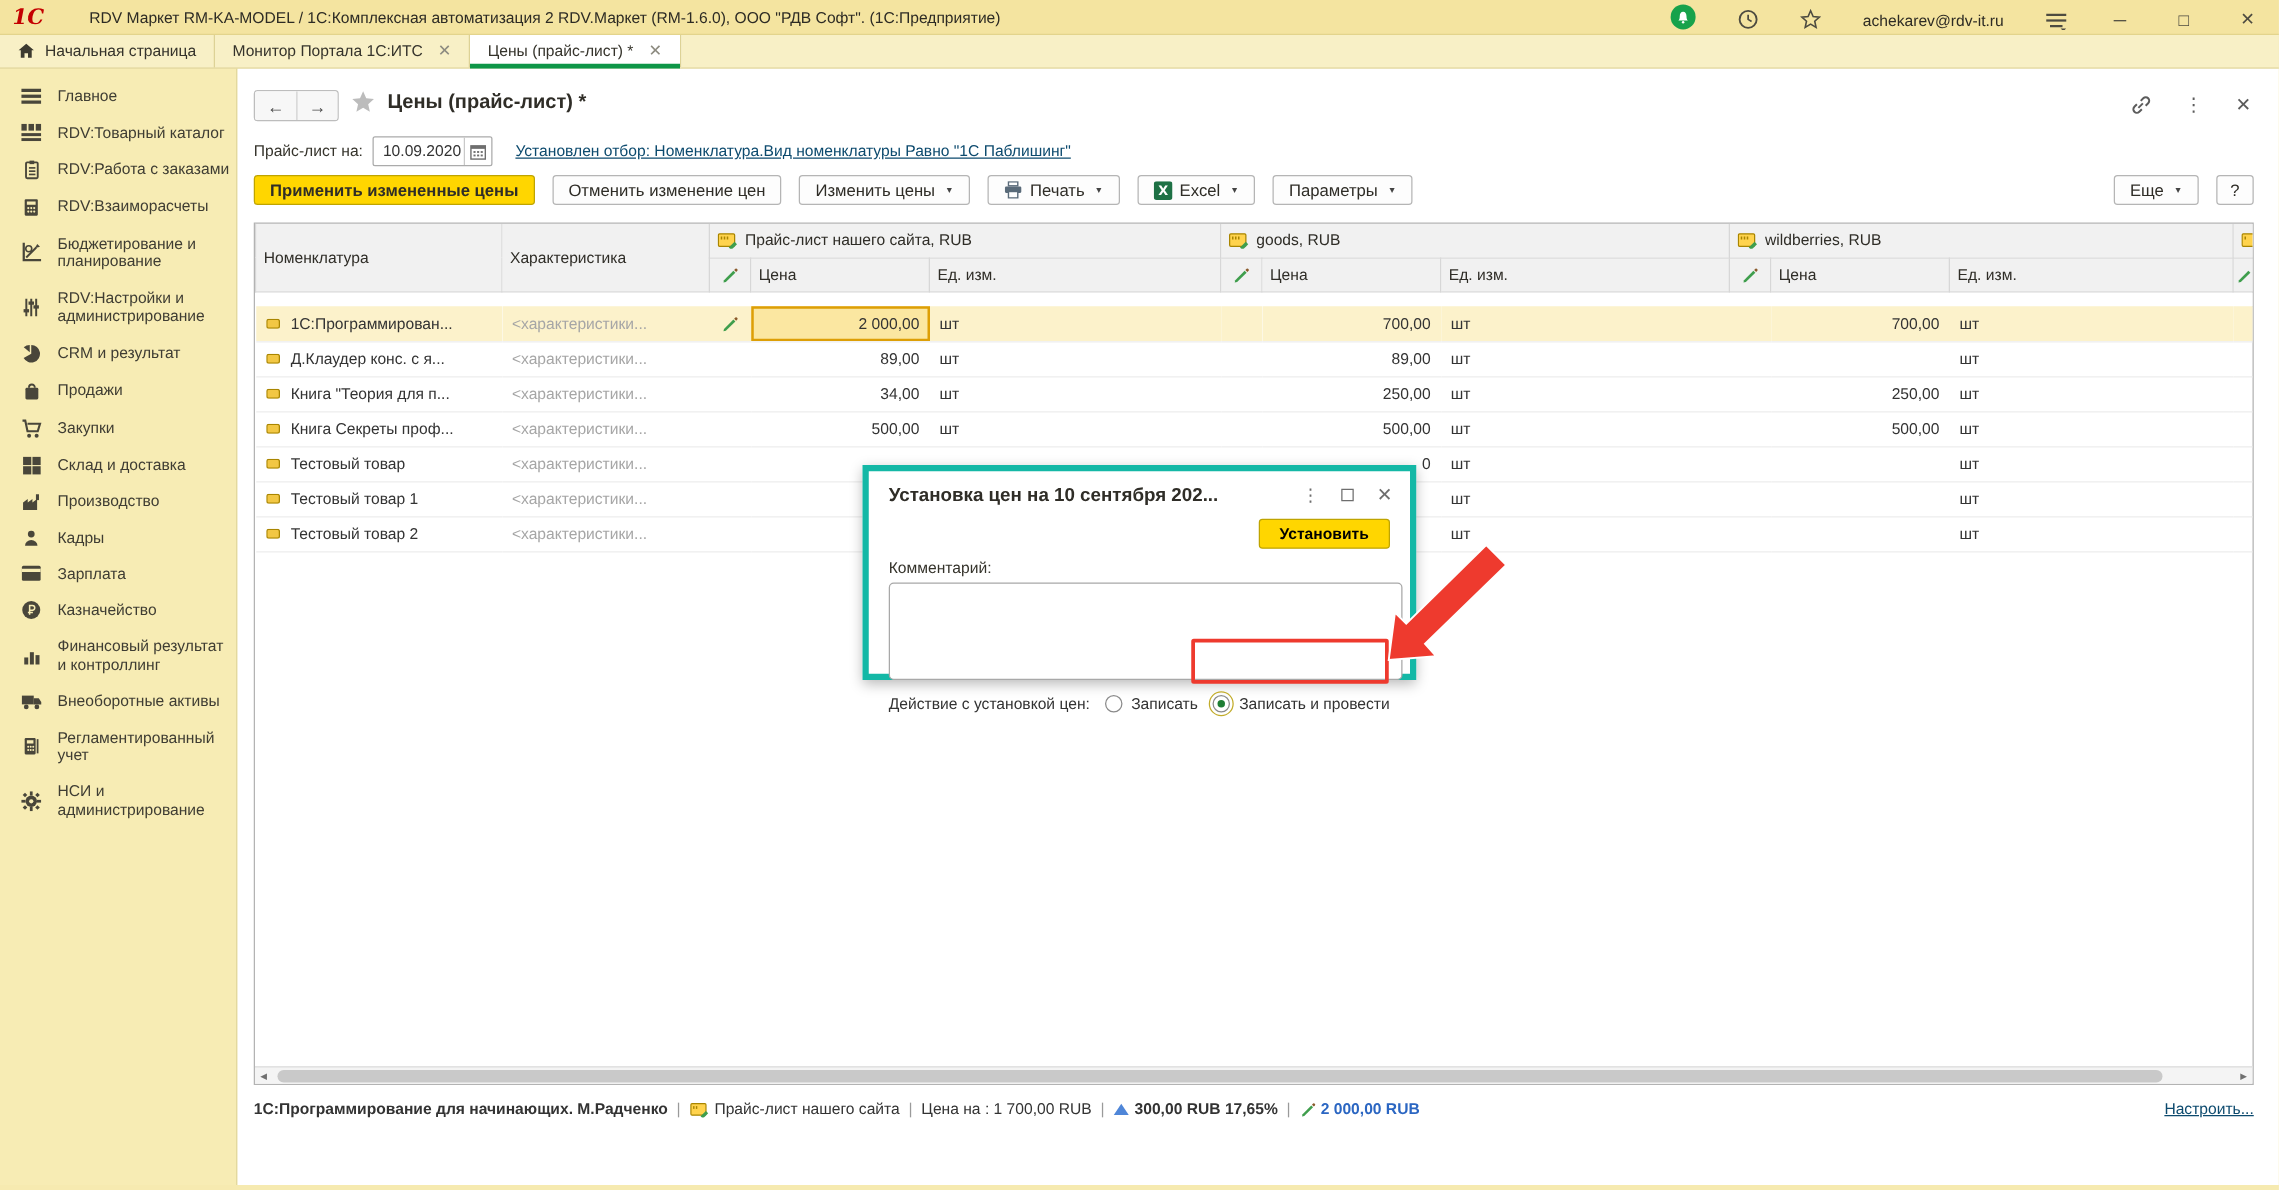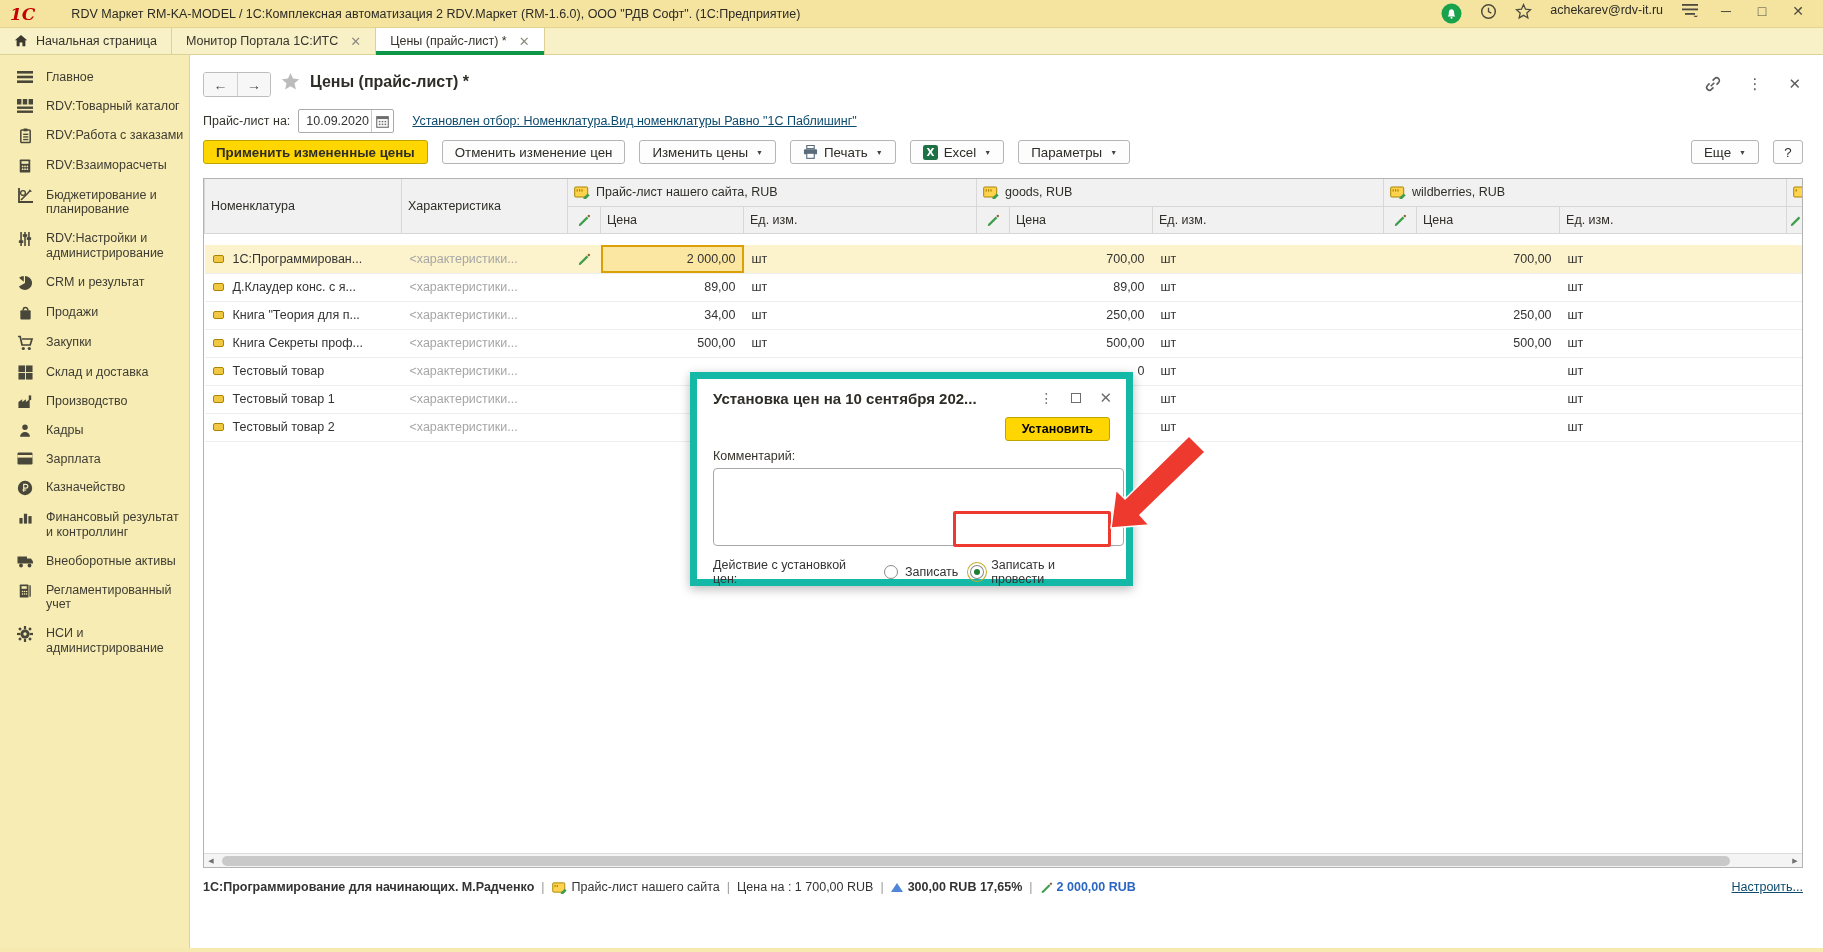--- a/index.html
+++ b/index.html
@@ -8,38 +8,38 @@
     background:#f6eab0; }
   svg { display:block; }
 
   
   #topbar { position:absolute; left:0; top:0; width:1823px; height:28px;
     background:#f4e4a0; border-bottom:1px solid #e3d48c; display:flex; align-items:center; }
   #logo { font-family:"DejaVu Serif",serif; font-weight:bold; font-style:italic;
     color:#c40000; font-size:17px; margin:0 14px 0 10px; }
   .winline { width:16px; height:2.4px; background:#3c3a30; margin:2px 0; }
   #wintitle { margin-left:22px; font-size:12.5px; color:#2d2b24; }
-  #topbar-right { margin-left:auto; display:flex; align-items:flex-start; gap:18px; padding-right:16px; }
+  #topbar-right { margin-left:auto; display:flex; align-items:flex-end; gap:33px; padding-right:16px; }
   .winctl { font-size:14px; color:#4d4b40; width:18px; text-align:center; cursor:default; }
   #user-email { color:#2d2b24; }
 
   
   #tabbar { position:absolute; left:0; top:28px; width:1823px; height:27px;
     background:#f8f0c6; border-bottom:1px solid #ddd296; display:flex; }
   .tab { display:flex; align-items:center; gap:8px; padding:0 14px; border-right:1px solid #ddd296;
     position:relative; color:#35332b; }
   .tab .x { color:#8d8b80; font-size:13px; margin-left:4px; }
   .tab.active { background:#ffffff; }
   .tab.active::after { content:""; position:absolute; left:0; right:0; bottom:-1px; height:4px; background:#0e9648; }
 
   
   #sidebar { position:absolute; left:0; top:55px; width:190px; height:893px;
     background:#f7ecb4; border-right:1px solid #ddd296; padding-top:8px; }
   #sidebar ul { list-style:none; }
-  #sidebar li { display:flex; align-items:flex-start; gap:11px; padding:7px 4px 7px 15px;
+  #sidebar li { display:flex; align-items:center; gap:11px; padding:7px 4px 7px 15px;
     color:#3f3d33; font-size:12.5px; line-height:1.18; cursor:pointer; }
   #sidebar li .ic { width:20px; flex:0 0 20px; display:flex; justify-content:center; }
 
   
   #main { position:absolute; left:190px; top:55px; width:1633px; height:893px; background:#ffffff; }
 
   .navgrp { position:absolute; left:13px; top:17px; display:flex; border:1px solid #bdbdbd;
     border-radius:3px; overflow:hidden; height:25px; }
   .navbtn { width:33px; display:flex; align-items:center; justify-content:center;
     background:#f7f7f7; color:#4c4c4c; font-size:14px; }
@@ -94,22 +94,22 @@
     display:flex; align-items:center; }
   #statusbar .sep { color:#9a9a9a; margin:0 7px; }
   #status-left { display:flex; align-items:center; }
   #configure { margin-left:auto;padding-left:32px; }
   .tri-up { width:0; height:0; border-left:6px solid transparent; border-right:6px solid transparent;
     border-bottom:9px solid #4f86d8; margin-right:5px; }
   #footer-links { position:absolute; left:13px; right:20px; top:851px; height:36px;
     border-top:1px solid #e4e4e4; border-bottom:1px solid #dedede; display:flex; align-items:center; gap:16px; }
 
   
-  #dialog { position:absolute; left:690px; top:372px; width:443px; height:214px; background:#fff;
-    border:7px solid #14b8a6; box-shadow:0 3px 10px rgba(0,0,0,.28); z-index:50; }
+  #dialog { position:absolute; left:690px; top:372px; width:443px; height:172px; background:#fff;
+    border:5px solid #14b8a6; box-shadow:0 3px 10px rgba(0,0,0,.28); z-index:50; }
   #dlg-head { display:flex; align-items:center; padding:10px 14px 0 16px; }
   #dlg-title { font-size:15px; font-weight:600; color:#2f2d27; flex:1; }
   #dlg-icons { display:flex; gap:18px; align-items:center; color:#6e6e6e; }
   #dlg-max { width:10px; height:10px; border:1.4px solid #6e6e6e; }
   #dlg-body { padding:8px 16px 0 16px; }
   #comment-label { margin-bottom:5px; color:#35332b; }
   #comment-box { width:411px; height:78px; border:1px solid #a8a8a8; border-radius:4px; resize:none;
     font-family:"Liberation Sans",sans-serif; font-size:12.5px; padding:6px; }
   #action-row { display:flex; align-items:center; margin-top:9px; }
   .radio { width:14px; height:14px; border:1px solid #8a8a8a; border-radius:50%; background:#fff;

